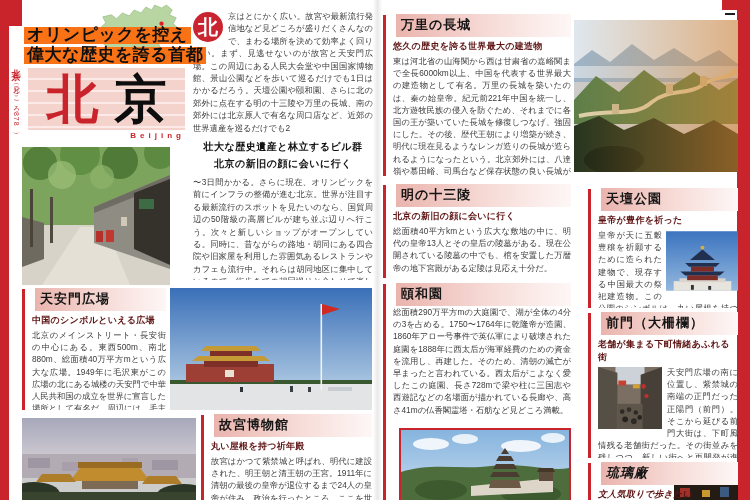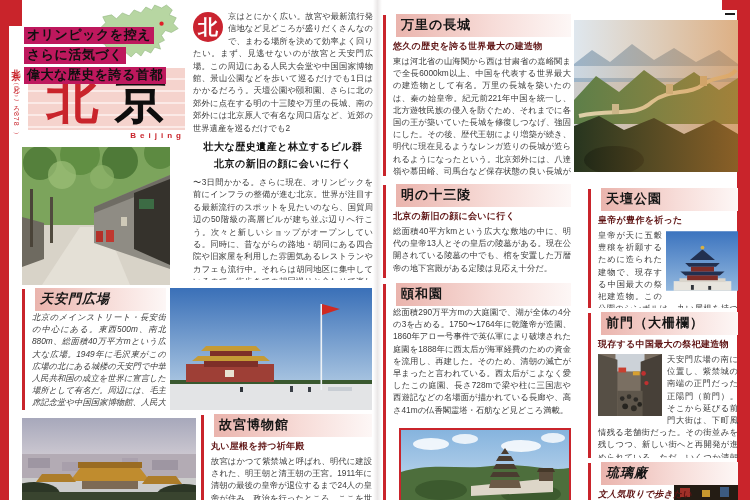--- a/index.html
+++ b/index.html
@@ -22,22 +22,22 @@
   .cornerTR{left:722px;top:0;width:28px;height:10px;background:#c9242b;}
   .spineRtxt{left:723px;top:13px;width:13px;height:60px;writing-mode:vertical-rl;
     font-size:9px;font-weight:bold;line-height:12px;}
   .spineRtxt .c1{color:#c9242b;}
   .spineRtxt .c2{color:#fff;background:#1d1d1d;padding:1px 0;}
   .gutter{left:373px;top:0;width:9px;height:500px;
     background:linear-gradient(90deg,rgba(0,0,0,0),rgba(110,90,90,0.14),rgba(0,0,0,0));}
 
   
   .catch{left:24px;top:27px;z-index:4;}
-  .catch span{display:table;background:#be185d;padding:0 3px 1px 3px;
-    font-size:13px;font-weight:bold;color:#101010;line-height:16px;margin-bottom:3px;letter-spacing:0.5px;}
+  .catch span{display:table;background:#f97316;padding:0 3px 1px 3px;
+    font-size:17px;font-weight:bold;color:#101010;line-height:16px;margin-bottom:3px;letter-spacing:0.5px;}
   .map{left:90px;top:3px;z-index:2;}
   .banner{left:28px;top:68px;width:157px;height:62px;z-index:3;
     background:repeating-linear-gradient(180deg,#f5d3cd 0px,#f5d3cd 10px,#fbeae7 10px,#fbeae7 12px);
     display:flex;align-items:center;justify-content:center;}
   .banner .t{font-size:52px;font-weight:bold;line-height:56px;}
   .banner .t-red{color:#c9242b;margin-right:16px;}
   .banner .t-blk{color:#0d0d0d;}
   .romaji{left:28px;top:131px;width:157px;text-align:right;
     font-size:8px;font-weight:bold;color:#c9242b;letter-spacing:4px;z-index:3;}
 
@@ -77,21 +77,20 @@
 </div>
 <div class="abs spineR"></div>
 <div class="abs cornerTR"></div>
 <div class="abs spineRtxt">
   <span class="c1">北</span><span class="c2">京</span>
 </div>
 <div class="abs gutter"></div>
 
 <div class="abs catch">
   <span>オリンピックを控え</span>
-  <span>さらに活気づく</span>
   <span>偉大な歴史を誇る首都</span>
 </div>
 
 <svg class="abs map" width="98" height="57" viewBox="0 0 100 58">
   <path d="M14,32 L10,26 L16,20 L13,14 L22,12 L27,16 L33,10 L40,13 L45,7 L52,10 L57,4 L63,7 L66,2 L73,5 L78,2 L84,7 L81,12 L88,15 L85,21 L90,26 L83,30 L77,28 L73,33 L76,38 L70,41 L72,47 L66,45 L62,51 L56,48 L52,54 L47,50 L42,55 L37,51 L30,53 L26,47 L19,49 L15,42 L8,40 Z" fill="#b7d6a2" stroke="#8fb57e" stroke-width="0.6"></path>
   <circle cx="73" cy="21" r="2.2" fill="#e01f28"></circle>
 </svg>
 
 <div class="abs banner">
   <span class="t t-red">北</span>
@@ -235,23 +234,24 @@
 
 <div class="photo" style="left:674px;top:485px;width:64px;height:15px;">
   <svg width="64" height="15" viewBox="0 0 64 15">
     <rect width="64" height="15" fill="#241c14"></rect>
     <rect x="6" y="3" width="10" height="9" fill="#a03028"></rect>
     <rect x="28" y="5" width="8" height="7" fill="#c8982e"></rect>
     <rect x="46" y="2" width="9" height="10" fill="#3c5a80"></rect>
   </svg>
 </div>
 
-<div class="sec" style="left:22px;top:288px;width:144px;height:122px;font-style:italic;">
+<div class="sec" style="left:22px;top:288px;width:144px;height:122px;">
   <div class="rule"></div>
   <div class="hband">天安門広場</div>
+  <div class="hsub">中国のシンボルといえる広場</div>
   <div class="btxt">北京のメインストリート・長安街の中心にある。東西500m、南北880m、総面積40万平方mという広大な広場。1949年に毛沢東がこの広場の北にある城楼の天安門で中華人民共和国の成立を世界に宣言した場所として有名だ。周辺には、毛主席記念堂や中国国家博物館、人民大会堂などがある。</div>
 </div>
 
 <div class="sec" style="left:201px;top:414px;width:171px;height:86px;">
   <div class="rule"></div>
   <div class="hband">故宮博物館</div>
   <div class="hsub">丸い屋根を持つ祈年殿</div>
   <div class="btxt">故宮はかつて紫禁城と呼ばれ、明代に建設された、明王朝と清王朝の王宮。1911年に清朝の最後の皇帝が退位するまで24人の皇帝が住み、政治を行ったところ。ここを世界遺産の中心に数多くの文物が公開されている。</div>
 </div>
 
@@ -301,21 +301,21 @@
         <rect x="44" y="57" width="3" height="4" fill="#30343a"></rect>
       </svg>
     </span>
     <span>皇帝が天に五穀豊穣を祈願するために造られた建物で、現存する中国最大の祭祀建造物。この公園のシンボルは、丸い屋根を持つ祈年殿。毎年皇帝がその年の豊作を天に祈願したと伝わる円形建造物の中心では、小声で話しても声が反響すると言われている。</span>
   </div>
 </div>
 
 <div class="sec" style="left:588px;top:312px;width:150px;height:146px;">
   <div class="rule"></div>
   <div class="hband">前門（大柵欄）</div>
-  <div class="hsub">現存する中国最大の祭祀建造物</div>
+  <div class="hsub">老舗が集まる下町情緒あふれる街</div>
   <div class="btxt">
     <span class="ph-l">
       <svg width="64" height="62" viewBox="0 0 66 64">
         <rect width="66" height="64" fill="#7a6f62"></rect>
         <rect x="18" width="30" height="18" fill="#ccd2d8"></rect>
         <polygon points="0,0 20,6 20,64 0,64" fill="#564f45"></polygon>
         <polygon points="66,0 44,8 44,64 66,64" fill="#474038"></polygon>
         <rect x="21" y="14" width="8" height="5" fill="#c84030"></rect>
         <rect x="36" y="18" width="7" height="4" fill="#d8a030"></rect>
         <circle cx="47" cy="20" r="2.4" fill="#c03030"></circle>

